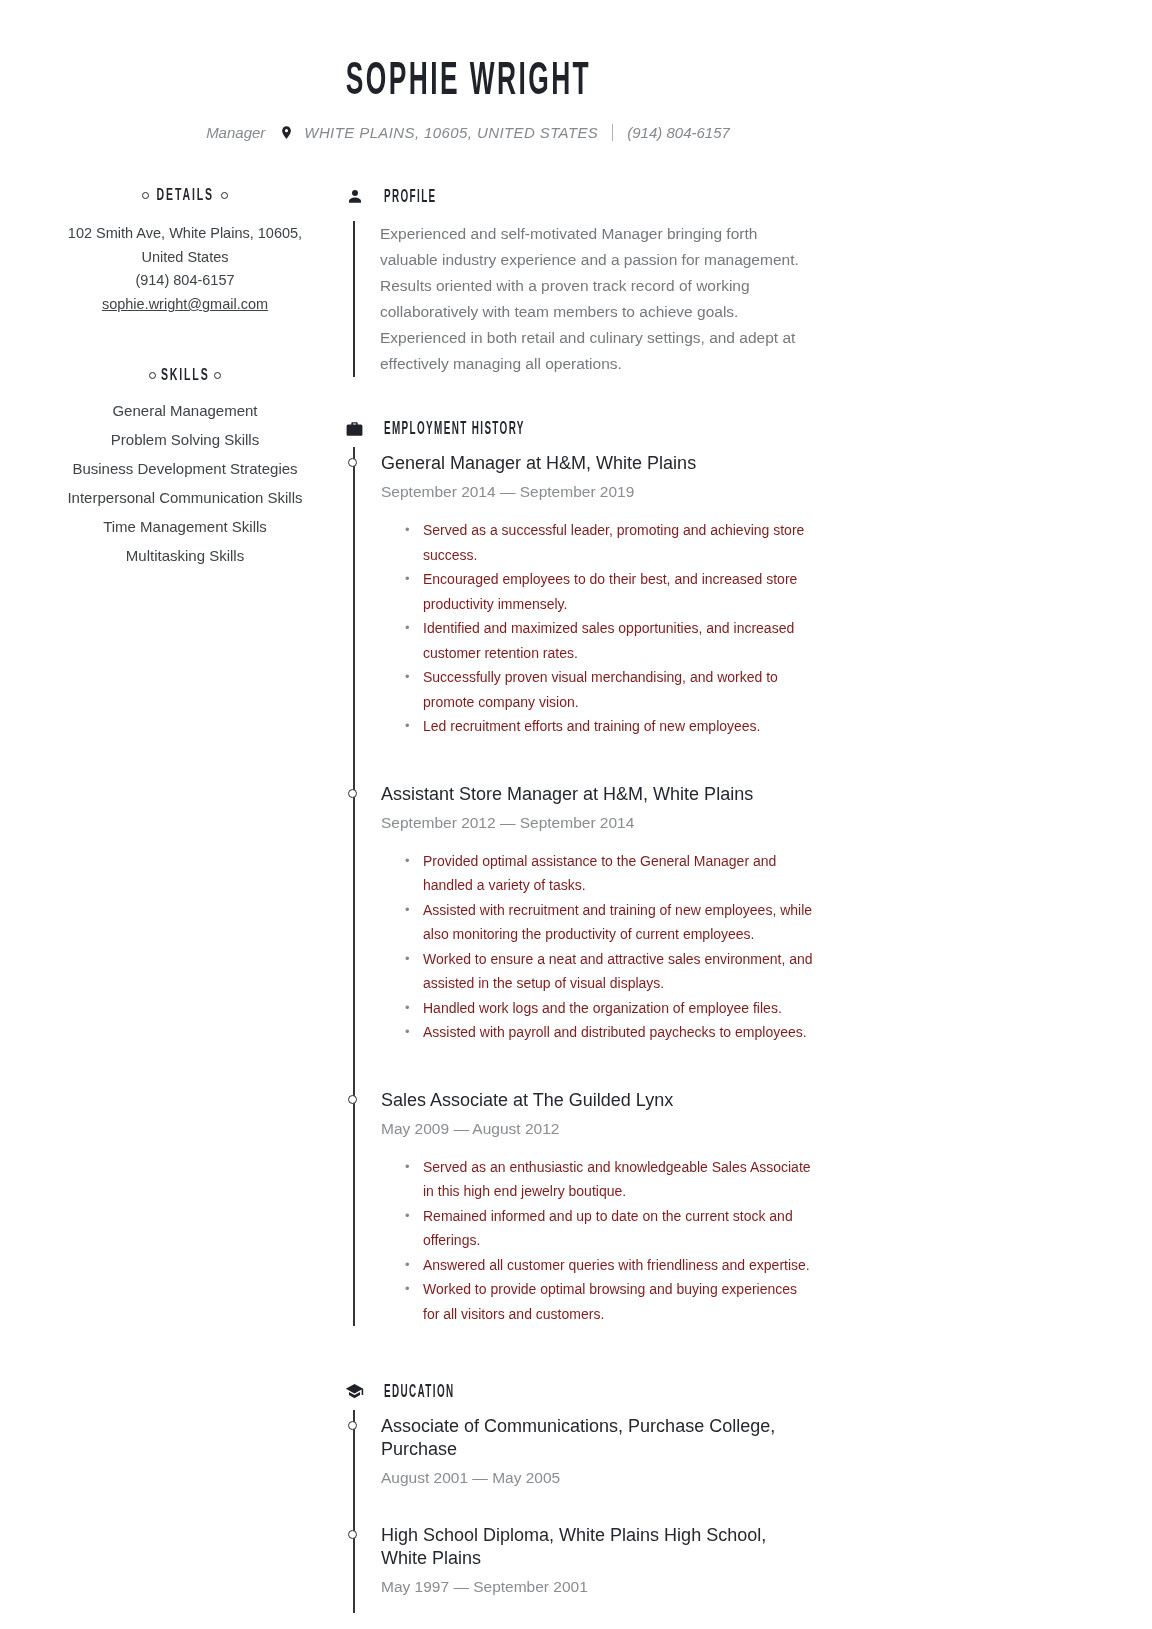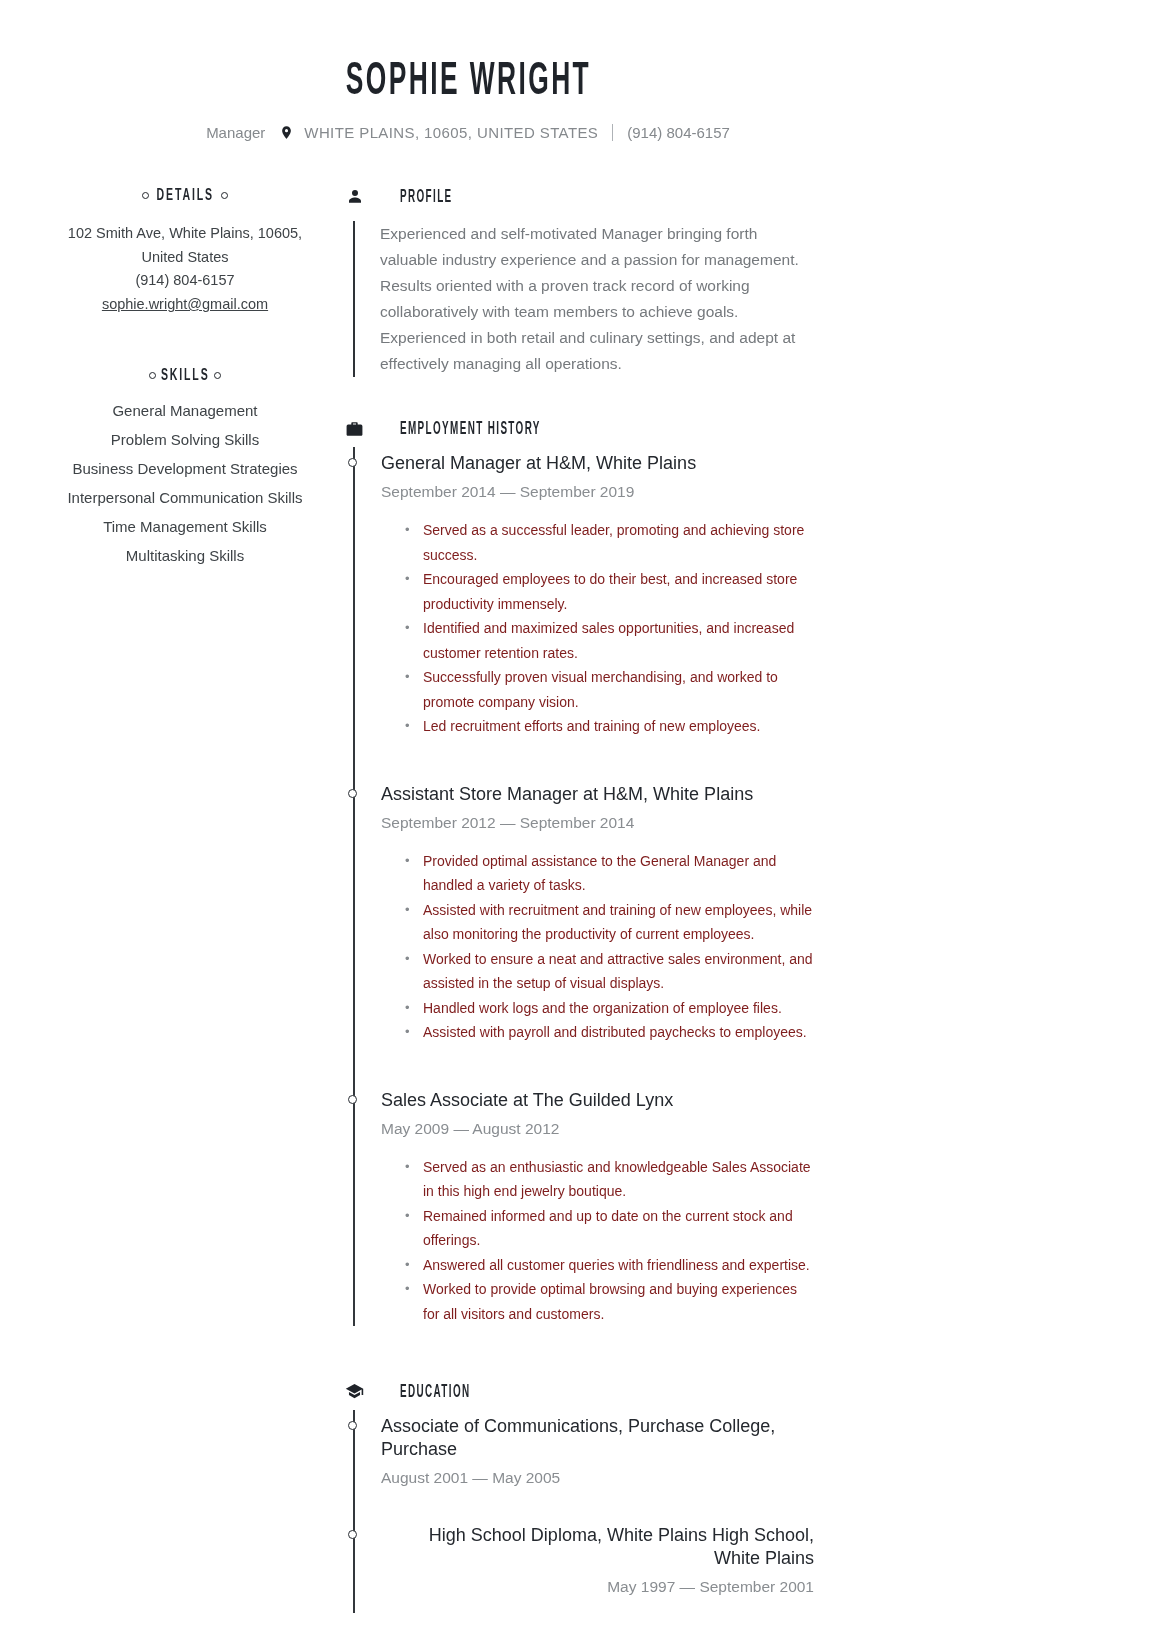--- a/index.html
+++ b/index.html
@@ -9,21 +9,21 @@
   }
   
   .hdr { padding-top:54px; text-align:center; }
   .name {
     display:inline-block; font-size:44px; font-weight:700; color:#1f2329;
     letter-spacing:4px; transform:scale(0.60,1.05); transform-origin:center;
     white-space:nowrap; line-height:1.1;
   }
   .subhdr {
     margin-top:22px; display:flex; justify-content:center; align-items:center;
-    gap:14px; font-size:15px; color:#85898d;
+    gap:14px; font-size:15px; color:#85898d;font-style:italic;
   }
   .subhdr .loc { letter-spacing:0.4px; }
   .vbar { width:1px; height:17px; background:#aeb2b6; display:inline-block; }
   .pin-wrap { display:inline-flex; align-items:center; margin-right:-4px; }
   
   .columns { display:flex; padding:0 122px 0 62px; margin-top:44px; gap:37px; }
   .sidebar { width:246px; flex:0 0 246px; text-align:center; }
   .main { flex:1; min-width:0; }
   
   .side-title { display:flex; align-items:center; justify-content:center; gap:9px; margin-bottom:17px; }
@@ -34,21 +34,21 @@
   }
   .ring { width:5px; height:5px; border:1.5px solid #23272d; border-radius:50%; display:inline-block; }
   .details-block { font-size:14.5px; line-height:23.5px; color:#3e4347; }
   .email-link { color:#3e4347; text-decoration:underline; }
   .skills-wrap { margin-top:49px; }
   .skills-list { list-style:none; margin:0; padding:0; }
   .skills-list li { margin-bottom:11px; }
   .skill-name { font-size:15px; color:#3e4347; line-height:18px; display:block; }
   .skill-bar { width:185px; height:3px; background:#26292e; margin:8px auto 0 auto; }
   
-  .sec-head { display:flex; align-items:center; gap:36px; height:22px; }
+  .sec-head { display:flex; align-items:center; gap:20px; height:22px; }
   .sec-head .ico { width:19px; height:19px; flex:0 0 19px; display:flex; align-items:center; justify-content:center; }
   .sec-title {
     display:inline-block; font-size:18px; font-weight:700; color:#23272d;
     letter-spacing:2.5px; transform:scaleX(0.55); transform-origin:left center;
     white-space:nowrap;
   }
   .profile-body {
     margin:14px 0 0 8px; border-left:2px solid #2e3237; padding-left:25px;
     font-size:15.5px; line-height:26px; color:#75797d; max-width:650px;
   }
@@ -63,21 +63,21 @@
   .t-dot {
     position:absolute; left:-33px; top:6px; width:7px; height:7px;
     border:1.5px solid #2a2e34; border-radius:50%; background:#fff; z-index:2;
   }
   .t-title { font-size:18px; color:#24282e; line-height:23px; }
   .t-dates { font-size:15.5px; color:#898d91; margin-top:7px; line-height:20px; }
   .bullets { list-style:none; margin:16px 0 0 0; padding:0; font-size:14px; line-height:24.5px; color:#7f1d1d; max-width:645px; }
   .bullets li { position:relative; padding-left:42px; }
   .bullets li::before { content:"•"; position:absolute; left:24px; top:0; color:#85898d; font-size:13px; }
   .edu-timeline { padding-bottom:16px; }
-  .edu-entry + .edu-entry { margin-top:36px;text-align:right; }
+  .edu-entry + .edu-entry { margin-top:36px; }
   .ref-contact { font-size:15.5px; color:#85898d; margin-top:8px; display:flex; align-items:flex-end; gap:12px; }
   .ref-contact .vbar { background:#c0c4c8; }
   .tail { height:88px; }
   svg { display:block; }
 </style>
 </head>
 <body>
 
 <div class="page">
 

